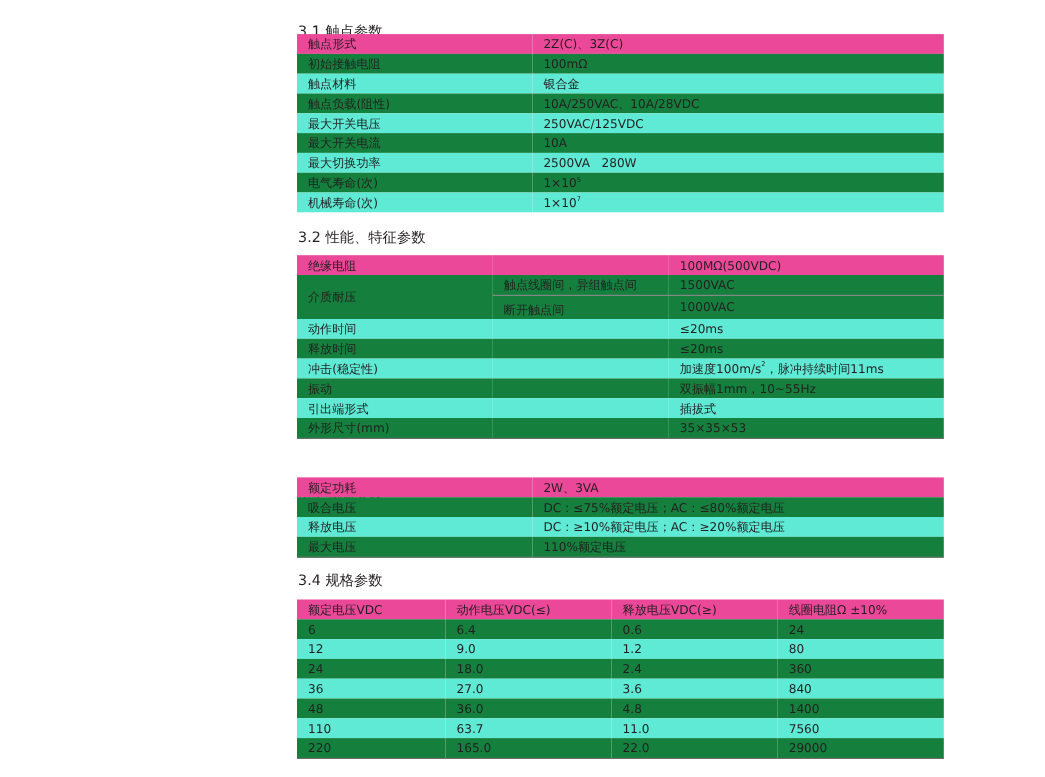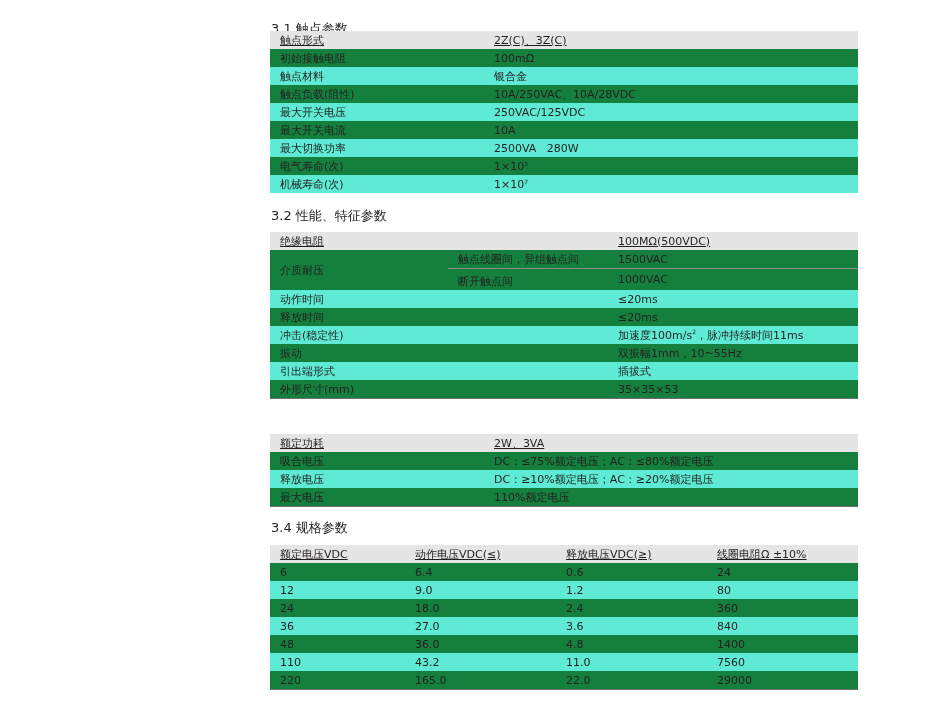--- a/index.html
+++ b/index.html
@@ -1,21 +1,21 @@
 <!DOCTYPE html>
 <html><head>
 <meta charset="utf-8">
 <style>
   html, body { margin:0; padding:0; background:#ffffff; }
   body { width:950px; height:706px; position:relative; overflow:hidden;
          font-family:"DejaVu Sans", "Liberation Sans", sans-serif; color:#231f20; }
   .sec-title { position:absolute; left:271px; font-size:13px; color:#231f20; }
   table { position:absolute; left:270px; width:588px; border-collapse:collapse; font-size:11px; }
   td { height:18px; padding:0 0 0 10px; vertical-align:middle; white-space:nowrap; }
-  tr.hd td { background:#e5e5e5;text-decoration:underline; }
+  tr.hd td { background:#ec4899; }
   tr.lt td { background:#5eead4; }
   tr.wh td { background:#15803d; }
   table.ruled { border-bottom:1.5px solid #6e6e6e; }
   sup { font-size:6px; vertical-align:top; }
   .split-top td.inner { border-bottom:1px solid #8a8a8a; }
 </style>
 </head>
 <body>
 
 <div class="sec-title" style="top:20px;">3.1 触点参数</div>
@@ -185,21 +185,21 @@
         <td>840</td>
       </tr>
   <tr class="wh">
         <td>48</td>
         <td>36.0</td>
         <td>4.8</td>
         <td>1400</td>
       </tr>
   <tr class="lt">
         <td>110</td>
-        <td>43.2</td>
+        <td>63.7</td>
         <td>11.0</td>
         <td>7560</td>
       </tr>
   <tr class="wh">
         <td>220</td>
         <td>165.0</td>
         <td>22.0</td>
         <td>29000</td>
       </tr>
 </tbody>

